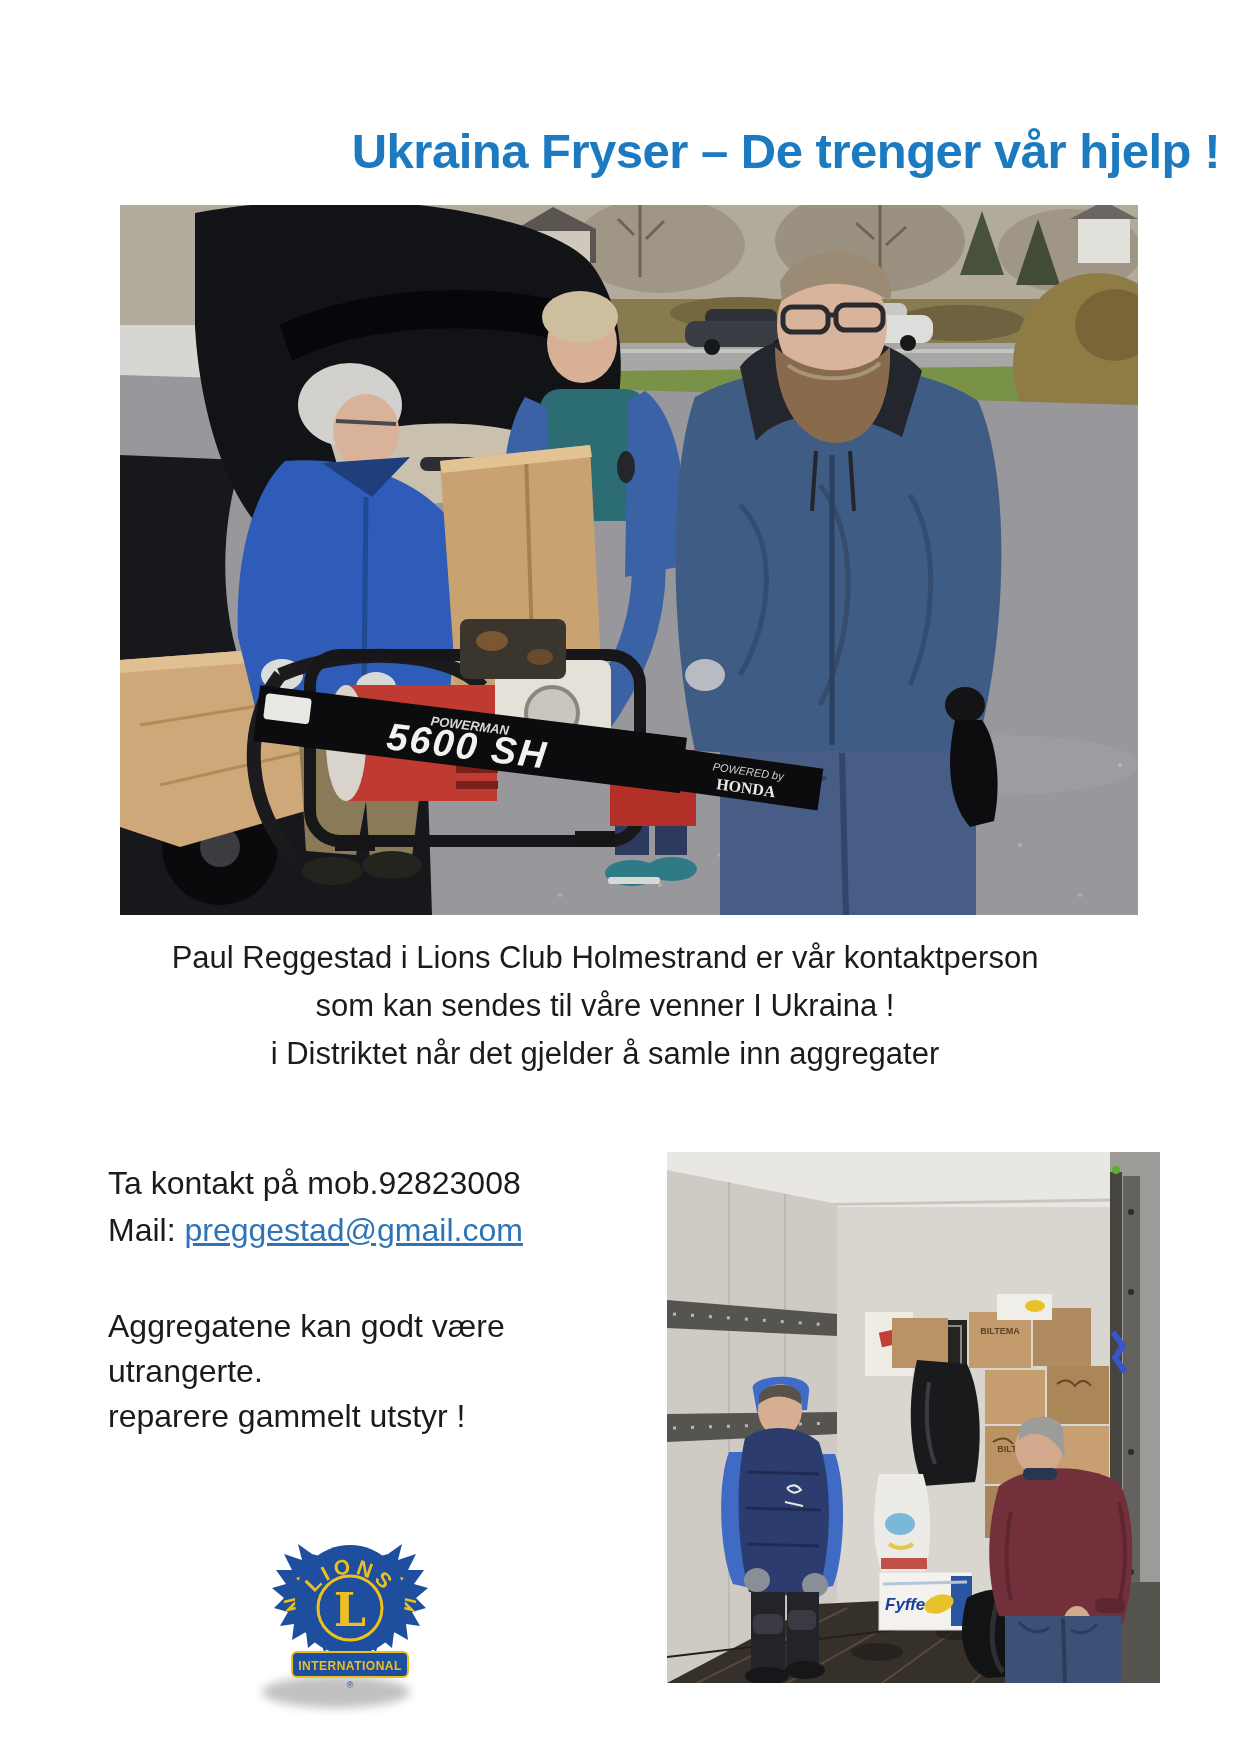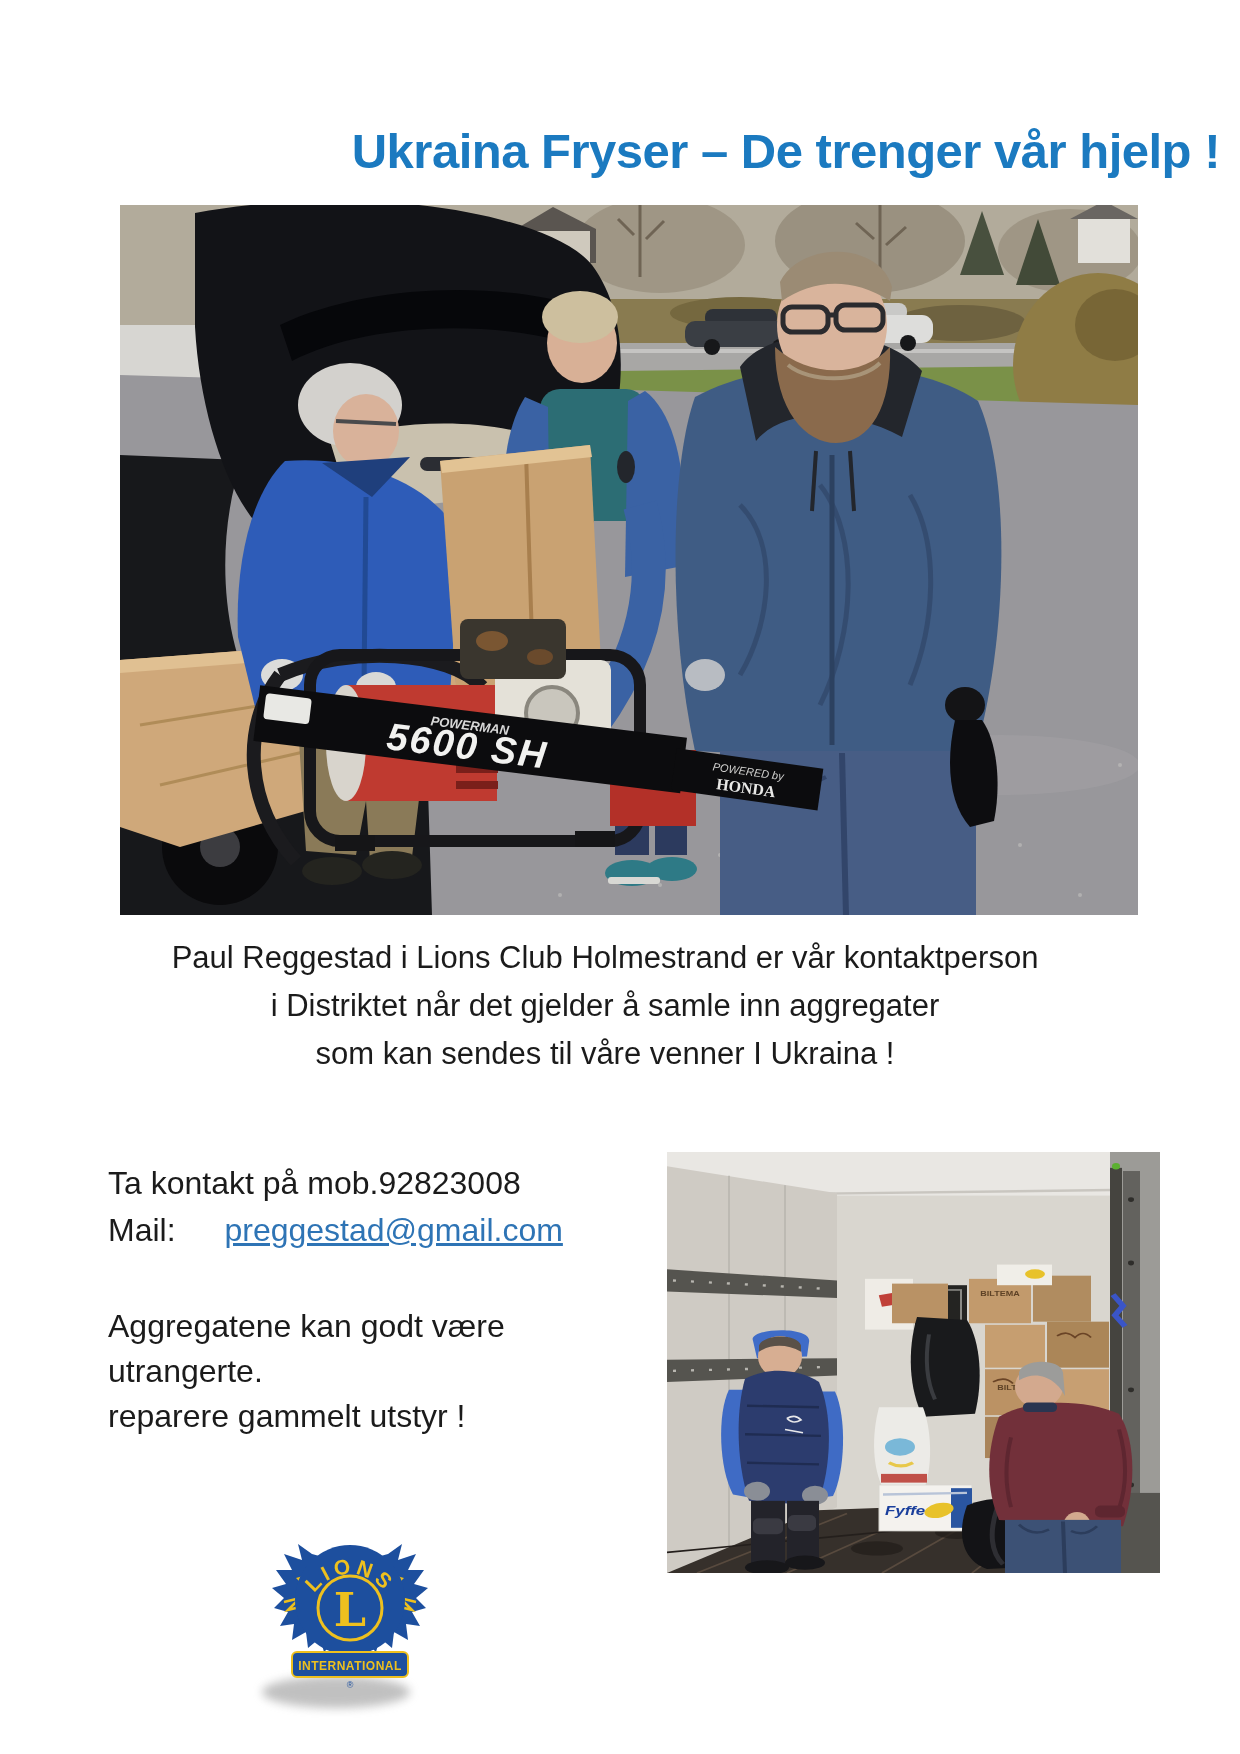--- a/index.html
+++ b/index.html
@@ -6,29 +6,29 @@
   body{
     width:1240px;height:1754px;position:relative;background:#ffffff;
     font-family:"Liberation Sans",sans-serif;color:#1b1b1b;overflow:hidden;
   }
   .abs{position:absolute;}
   .title{
     left:0;top:90px;width:1220px;text-align:right;
     font-size:49px;font-weight:700;color:#1b7ac0;letter-spacing:-.5px;
   }
   .photo-main{left:120px;top:205px;width:1018px;height:710px;margin:0;}
-  .photo-truck{left:667px;top:1152px;width:493px;height:421px;margin:0;}
+  .photo-truck{left:667px;top:1152px;width:493px;height:531px;margin:0;}
   figure svg{display:block;width:100%;height:100%;}
   .caption{
     left:0;top:934px;width:1116px;text-align:center;
     font-size:31px;line-height:48px;color:#1b1b1b;margin-left:47px;
   }
   .contact{left:108px;top:1160px;font-size:32px;line-height:47px;}
   .info{left:108px;top:1304px;font-size:32px;line-height:45px;}
-  a.email{color:#2e74b5;text-decoration:underline;margin-left:40px;}
+  a.email{color:#2e74b5;text-decoration:underline;}
   .logo{left:250px;top:1516px;width:200px;height:208px;}
   .logo svg{display:block;width:100%;height:100%;}
 </style>
 </head>
 <body>
 
 <h1 class="abs title">Ukraina Fryser – De trenger vår hjelp !</h1>
 
 <figure class="abs photo-main">
 <svg viewBox="0 0 1018 710" preserveAspectRatio="none" xmlns="http://www.w3.org/2000/svg">
@@ -215,22 +215,22 @@
       <text x="627" y="588" text-anchor="middle" font-size="16" font-weight="bold" fill="#e8e8e6" font-family="Liberation Serif, serif">HONDA</text>
     </g>
     <rect x="215" y="630" width="40" height="16" fill="#151517"></rect>
     <rect x="455" y="626" width="40" height="16" fill="#151517"></rect>
   </g>
 </svg>
 </figure>
 
 <div class="abs caption">
   <div>Paul Reggestad i Lions Club Holmestrand er vår kontaktperson</div>
+  <div>som kan sendes til våre venner I Ukraina !</div>
   <div>i Distriktet når det gjelder å samle inn aggregater</div>
-  <div>som kan sendes til våre venner I Ukraina !</div>
 </div>
 
 <div class="abs contact">
   <div>Ta kontakt på mob.92823008</div>
   <div><span>Mail: </span><a href="#" class="email">preggestad@gmail.com</a></div>
 </div>
 
 <div class="abs info">
   <div>Aggregatene kan godt være</div>
   <div>utrangerte.</div>

